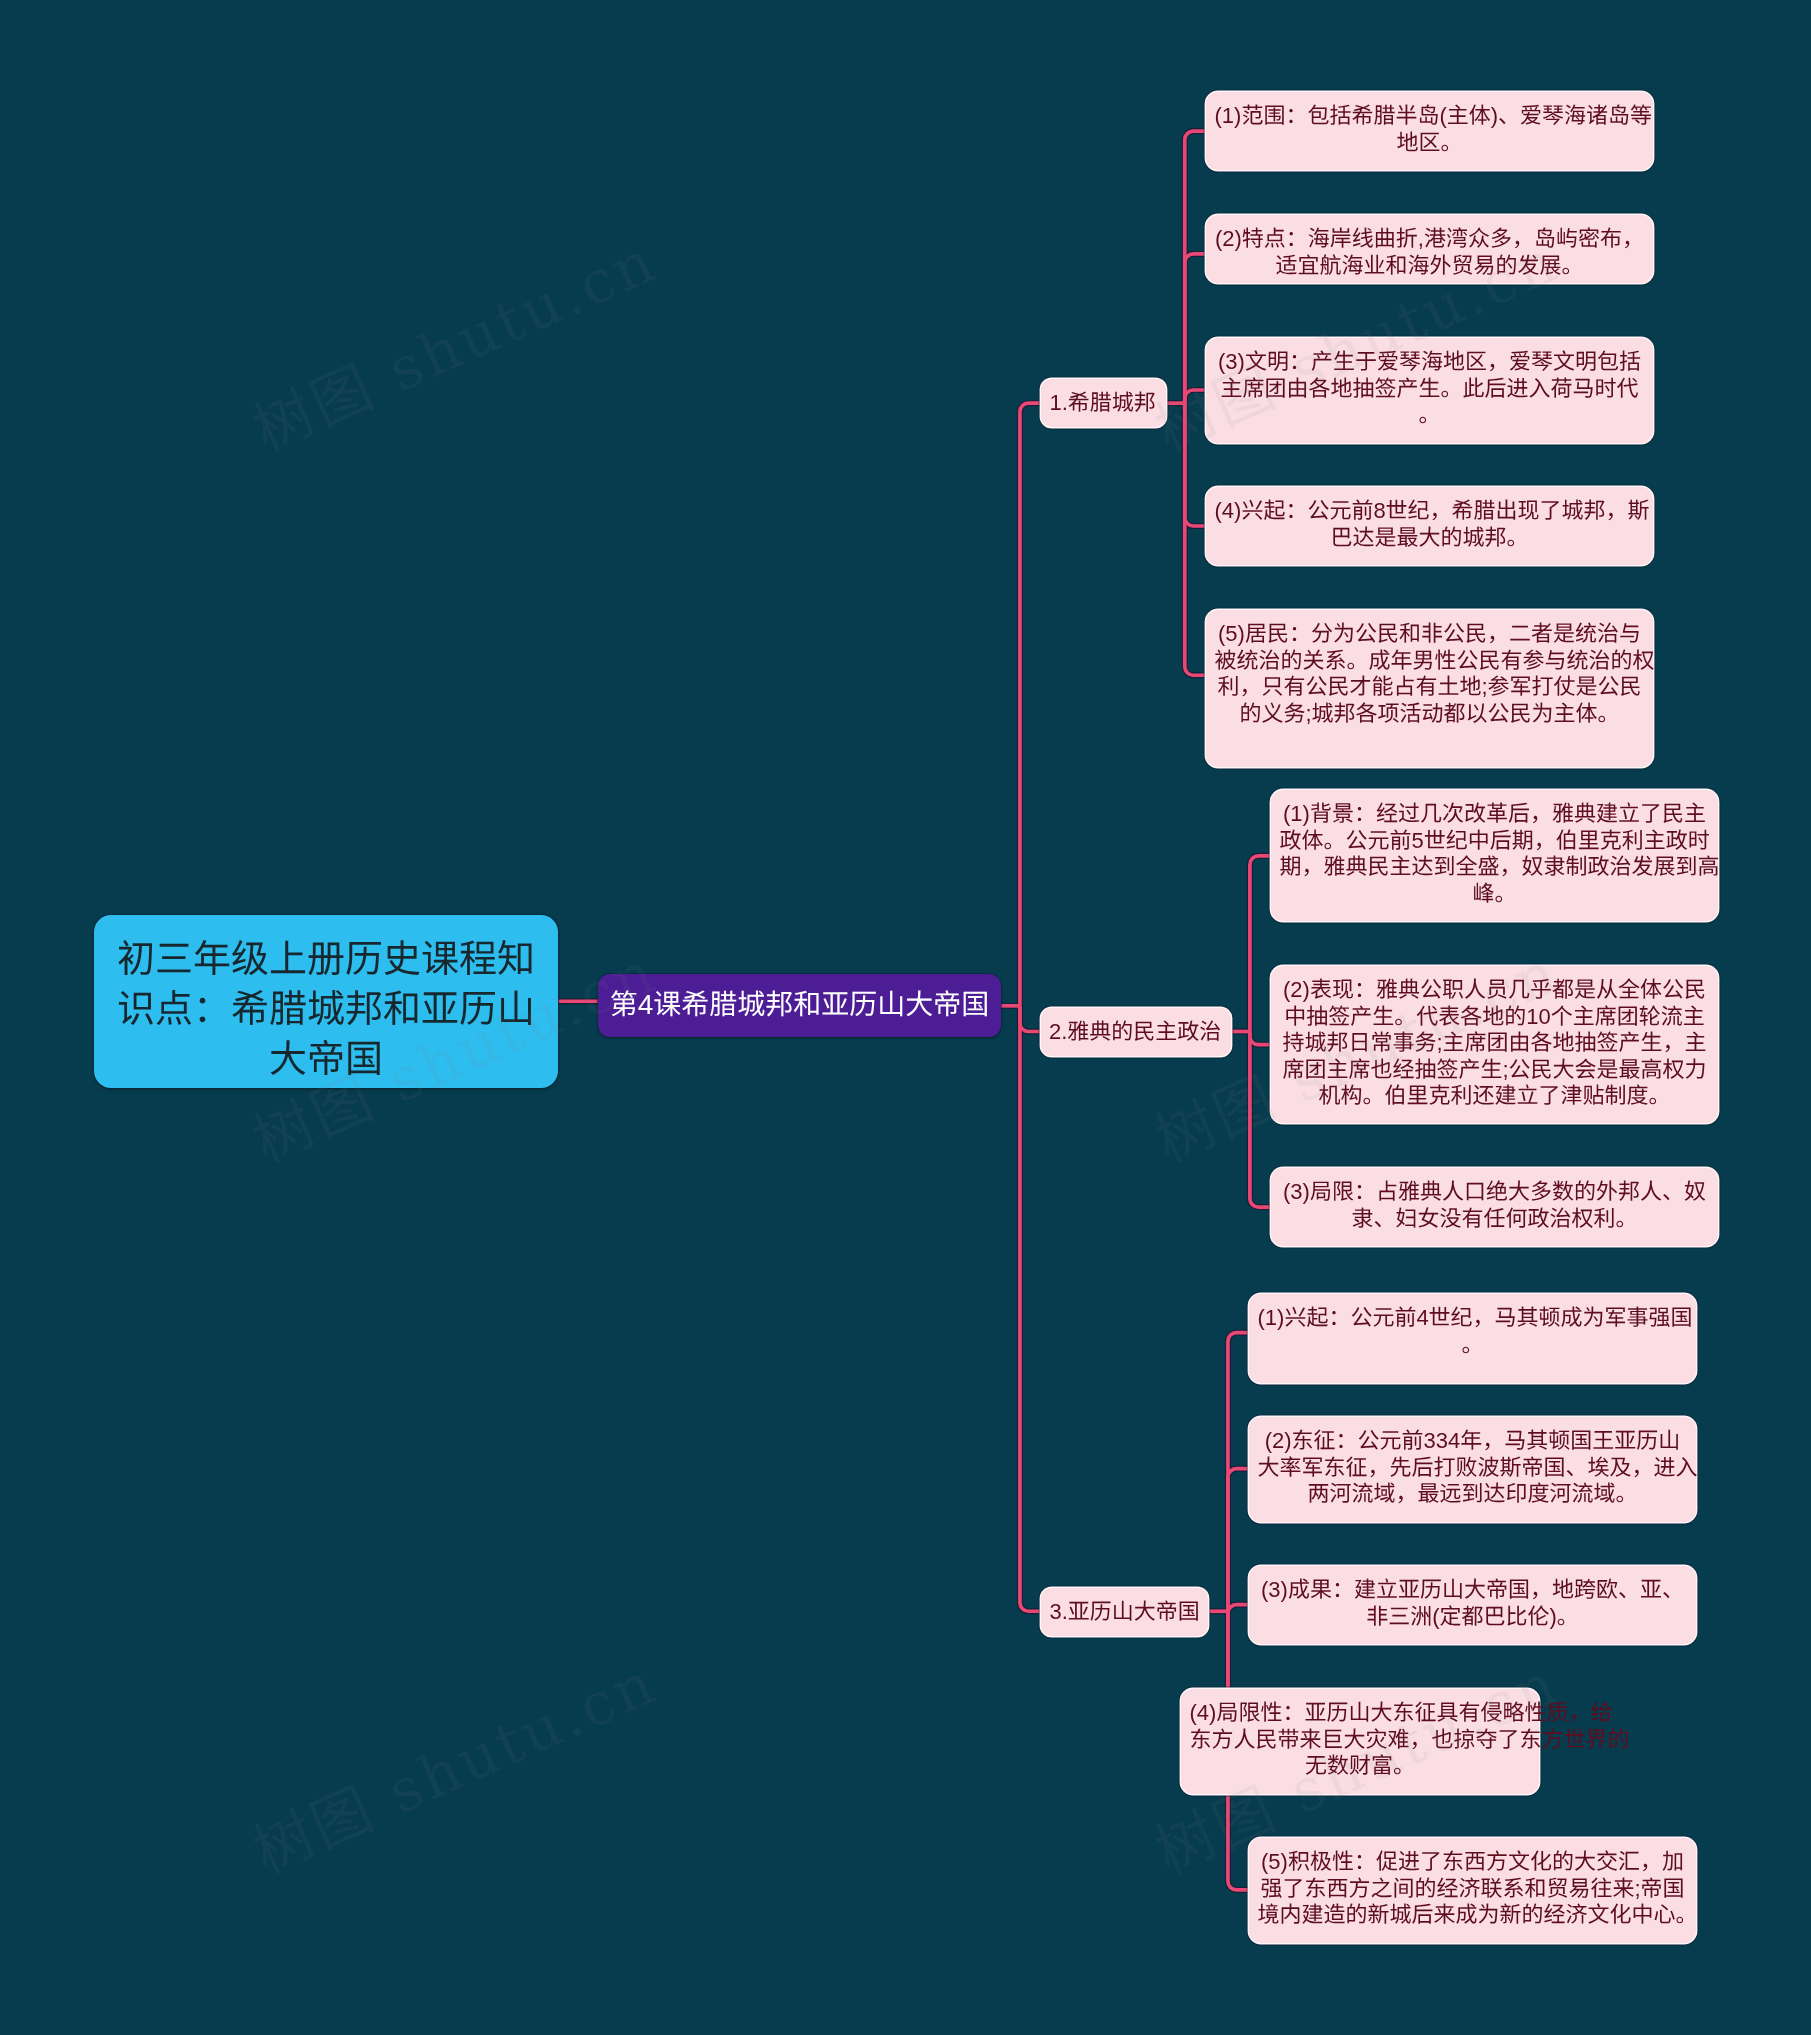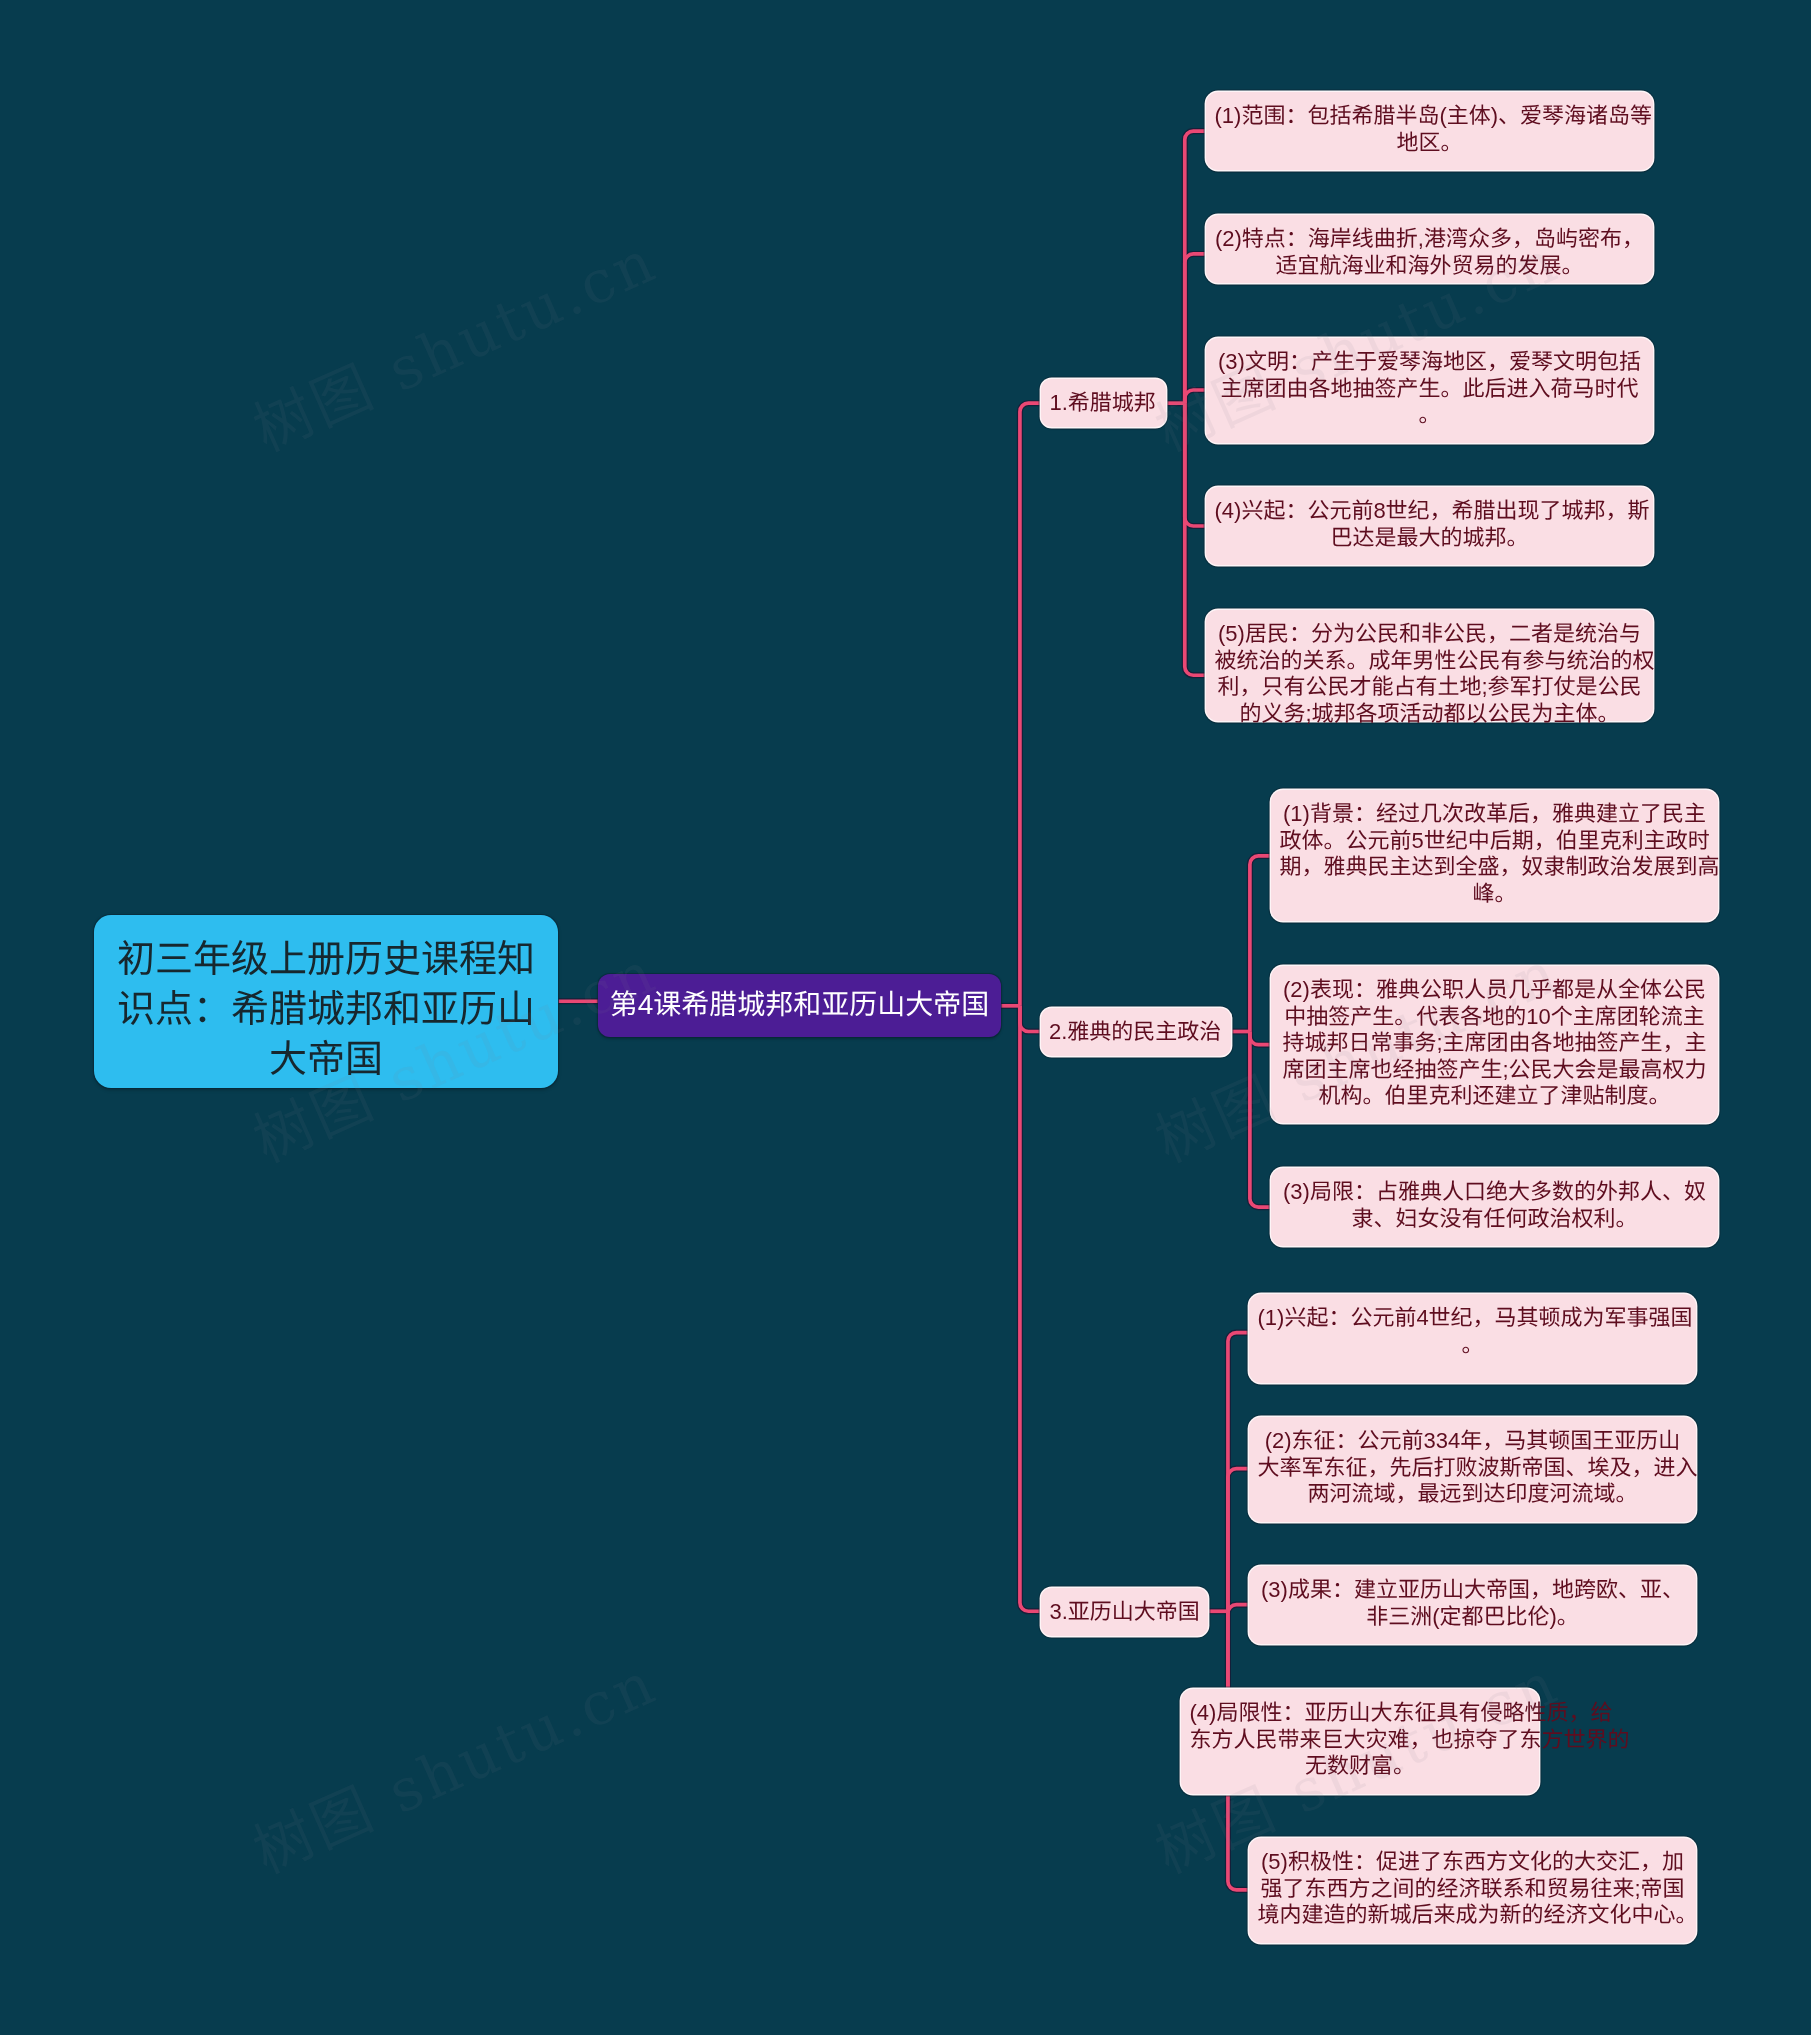--- a/index.html
+++ b/index.html
@@ -100,21 +100,21 @@
       </div>
 <div class="node leaf" style="left:1206px;top:338px;width:447px;height:105px;">
         <div class="ln">(3)文明：产生于爱琴海地区，爱琴文明包括</div>
         <div class="ln">主席团由各地抽签产生。此后进入荷马时代</div>
         <div class="ln">。</div>
       </div>
 <div class="node leaf" style="left:1206px;top:487px;width:447px;height:78px;">
         <div class="ln">(4)兴起：公元前8世纪，希腊出现了城邦，斯</div>
         <div class="ln">巴达是最大的城邦。</div>
       </div>
-<div class="node leaf" style="left:1206px;top:610px;width:447px;height:111px;">
+<div class="node leaf" style="left:1206px;top:610px;width:447px;height:157px;">
         <div class="ln">(5)居民：分为公民和非公民，二者是统治与</div>
         <div class="ln">被统治的关系。成年男性公民有参与统治的权</div>
         <div class="ln">利，只有公民才能占有土地;参军打仗是公民</div>
         <div class="ln">的义务;城邦各项活动都以公民为主体。</div>
       </div>
 <div class="node lvl2" style="left:1041px;top:379px;width:125px;height:48px;">
         <div class="ln">1.希腊城邦</div>
       </div>
 <div class="node leaf" style="left:1271px;top:790px;width:447px;height:131px;">
         <div class="ln">(1)背景：经过几次改革后，雅典建立了民主</div>

